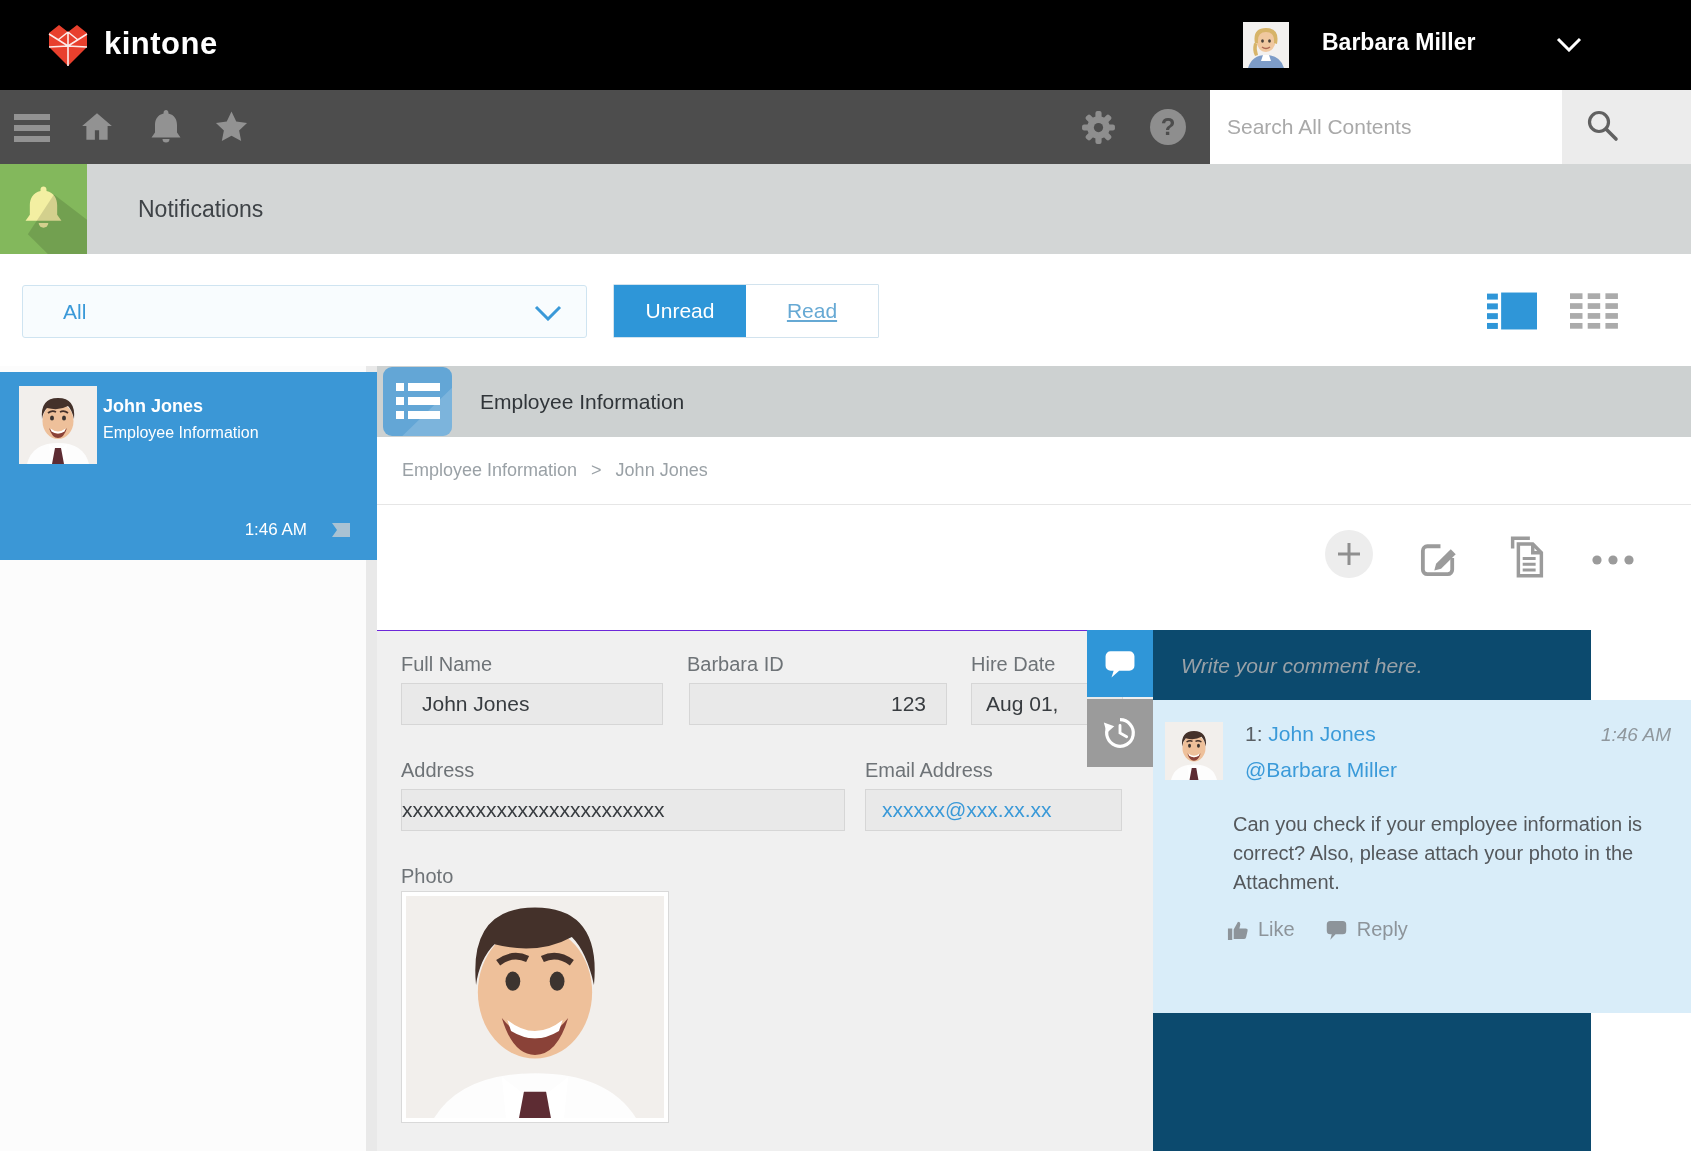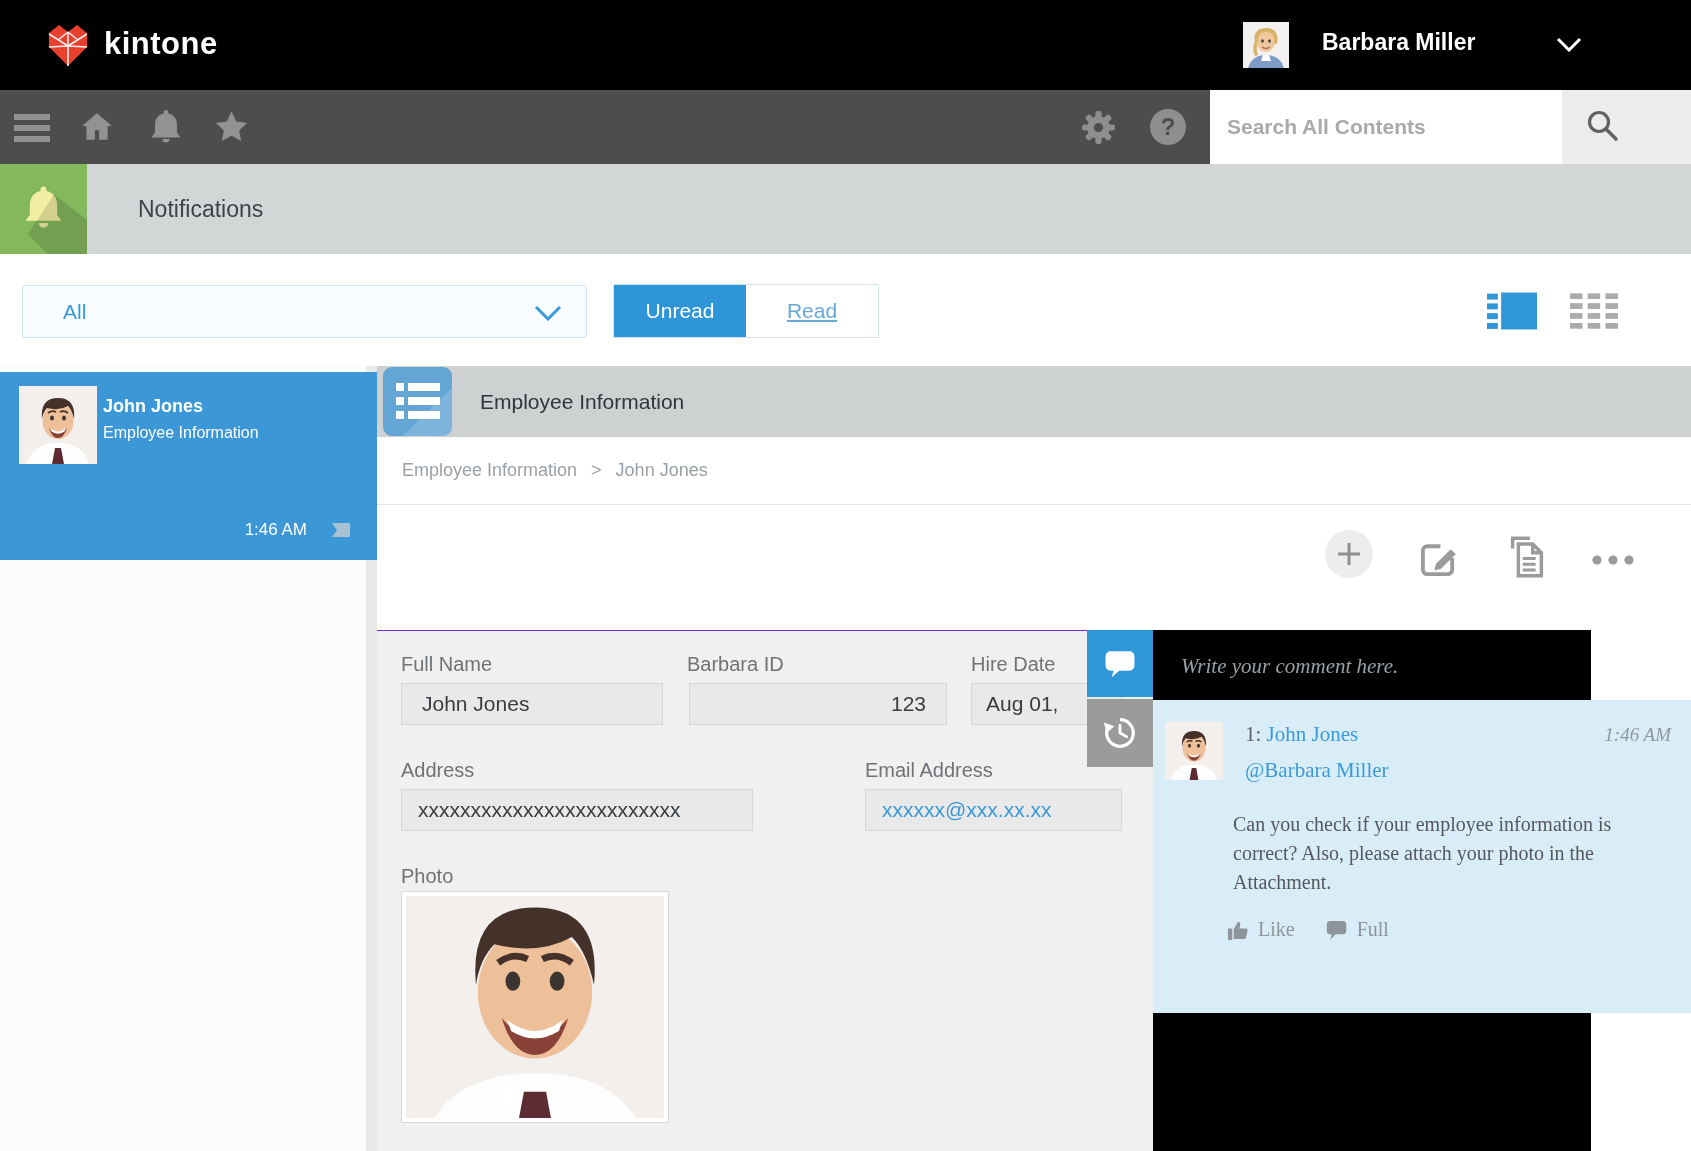--- a/index.html
+++ b/index.html
@@ -21,21 +21,21 @@
   .hamburger { left:14px; top:24px; width:36px; }
   .hamburger div { height:6px; background:#929292; margin-bottom:5px; width:36px; }
   .ico-home { left:80px; top:20px; }
   .ico-bell { left:149px; top:17px; }
   .ico-star { left:214px; top:20px; }
   .ico-gear { left:1080px; top:19px; }
   .ico-question { left:1150px; top:19px; width:36px; height:36px; background:#8e8e8e; border-radius:50%;
                   text-align:center; font-size:24px; font-weight:bold; color:#4d4d4d; line-height:36px; }
   .search-box { left:1210px; top:0; width:481px; height:74px; display:flex; }
   .search-box input { flex:1; border:0; outline:none; font-family:"Liberation Sans",sans-serif;
-                      font-size:21px; color:#444; padding-left:17px;font-weight:bold; }
+                      font-size:21px; color:#444; padding-left:17px; }
   .search-box input::placeholder { color:#a9a9a9; }
   .search-btn { width:129px; background:#ececec; border:0; cursor:pointer; text-align:left; padding-left:22px; }
 
   
   .app-banner { left:0; top:164px; width:1691px; height:90px; background:#d3d6d6; }
   .banner-icon { left:0; top:0; width:87px; height:90px; background:#83b85c; overflow:hidden; }
   .banner-icon svg { position:absolute; left:20px; top:18px; }
   .banner-icon::after { content:""; position:absolute; inset:0; background:rgba(0,0,0,.13);
                         clip-path:polygon(32% 78%, 62% 34%, 100% 62%, 100% 100%, 55% 100%); }
   .banner-title { left:138px; top:0; line-height:90px; font-size:23px; color:#3e4347; }
@@ -84,32 +84,32 @@
   .tb-copy { left:1128px; top:168px; cursor:pointer; }
   .tb-more { left:1214px; top:186px; cursor:pointer; }
 
   .form-area { left:0; top:264px; width:776px; height:521px; background:#f0f0f0; border-top:1px solid #6d28d9; }
   .lbl { position:absolute; font-size:20px; color:#6e7377; white-space:nowrap; }
   .field { position:absolute; height:42px; background:#e9e9e9; border:1px solid #d6d6d6;
            font-size:21px; color:#383c40; line-height:40px; }
   .lbl-fullname { left:24px; top:22px; }  .f-fullname { left:24px; top:52px; width:262px; padding-left:20px; }
   .lbl-empid { left:310px; top:22px; }    .f-empid { left:312px; top:52px; width:258px; text-align:right; padding-right:20px; }
   .lbl-hiredate { left:594px; top:22px; } .f-hiredate { left:594px; top:52px; width:152px; padding-left:14px; }
-  .lbl-address { left:24px; top:128px; }  .f-address { left:24px; top:158px; width:352px; padding-left:16px; }
+  .lbl-address { left:24px; top:128px; }  .f-address { left:24px; top:158px; width:444px; }
   .lbl-email { left:488px; top:128px; }   .f-email { left:488px; top:158px; width:257px; padding-left:16px; color:#3a99d8; cursor:pointer; }
   .lbl-photo { left:24px; top:234px; }
   .photo-box { left:24px; top:260px; width:268px; height:232px; background:#fff; border:1px solid #d9d9d9; padding:4px; }
   .photo-box svg { width:100%; height:100%; display:block; }
 
   .comment-tabs { left:710px; top:264px; width:66px; z-index:3; }
   .tab { width:66px; display:flex; align-items:center; justify-content:center; cursor:pointer; }
   .tab-comment { height:67px; background:#2f96d8; }
   .tab-history { height:68px; background:#9b9b9b; margin-top:2px; }
 
-  .comment-panel { left:776px; top:264px; width:438px; height:521px; background:#000000;font-family:Liberation Serif, serif; }
+  .comment-panel { left:776px; top:264px; width:438px; height:521px; background:#0c4a6e; }
   .comment-placeholder { left:28px; top:24px; font-size:21px; font-style:italic; color:#99a1a7; cursor:text; }
   .comment-item { left:0; top:70px; width:538px; height:313px; background:#d9edf9; }
   .c-avatar { left:12px; top:22px; width:58px; height:58px; }
   .c-head { left:92px; top:22px; font-size:21px; }
   .c-index { color:#5a6065; }
   .c-link { color:#3a9ad9; cursor:pointer; }
   .c-time { right:20px; top:24px; font-size:19px; font-style:italic; color:#8f979d; }
   .c-mention { left:92px; top:58px; font-size:21px; }
   .c-body { left:80px; top:94px; width:436px; font-size:20px; line-height:29px; color:#54585c;margin-top:16px; }
   .c-actions { left:73px; top:218px; display:flex; gap:30px; color:#8d949a; font-size:20px; }
@@ -398,21 +398,21 @@
             <span class="c-action">
               <svg width="23" height="22" viewBox="0 0 24 23">
                 <path fill="#8d949a" d="M2 10 h4.5 v12 H2 z M8 21 v-10 l4.5-8 q2.5 0 2.5 2.5 l-1 4.5 h6.5 q2.5 0 2 2.5 l-1.5 6.5 q-.5 2-2.5 2 z"></path>
               </svg>
               <span>Like</span>
             </span>
             <span class="c-action">
               <svg width="23" height="21" viewBox="0 0 26 23">
                 <path fill="#8d949a" d="M6 2 h14 a4 4 0 0 1 4 4 v7 a4 4 0 0 1 -4 4 h-8 l-6 6 1.6-6 H6 a4 4 0 0 1 -4-4 V6 a4 4 0 0 1 4-4 z"></path>
               </svg>
-              <span>Full</span>
+              <span>Reply</span>
             </span>
           </div>
         </article>
       </div>
 
     </section>
   </main>
 </div>
 
 </body></html>

